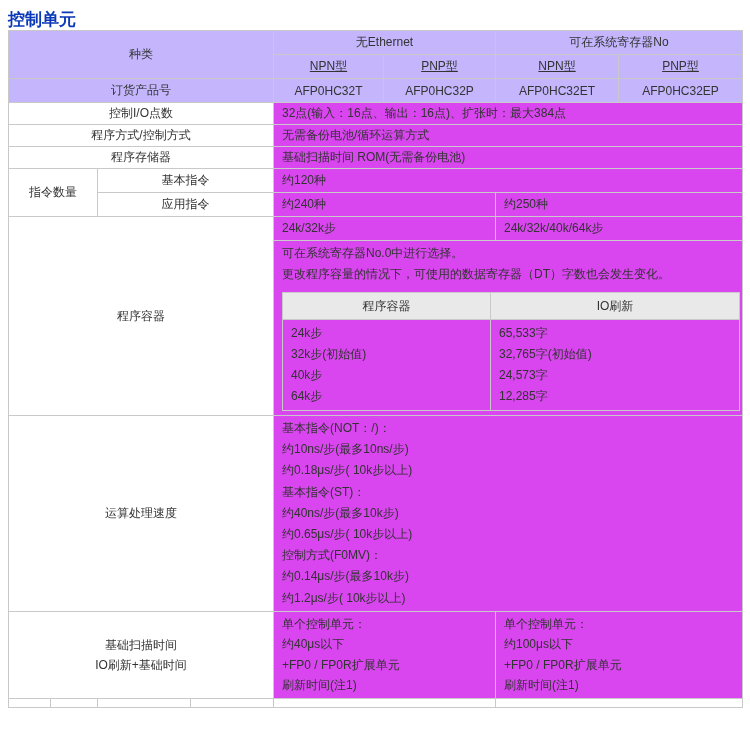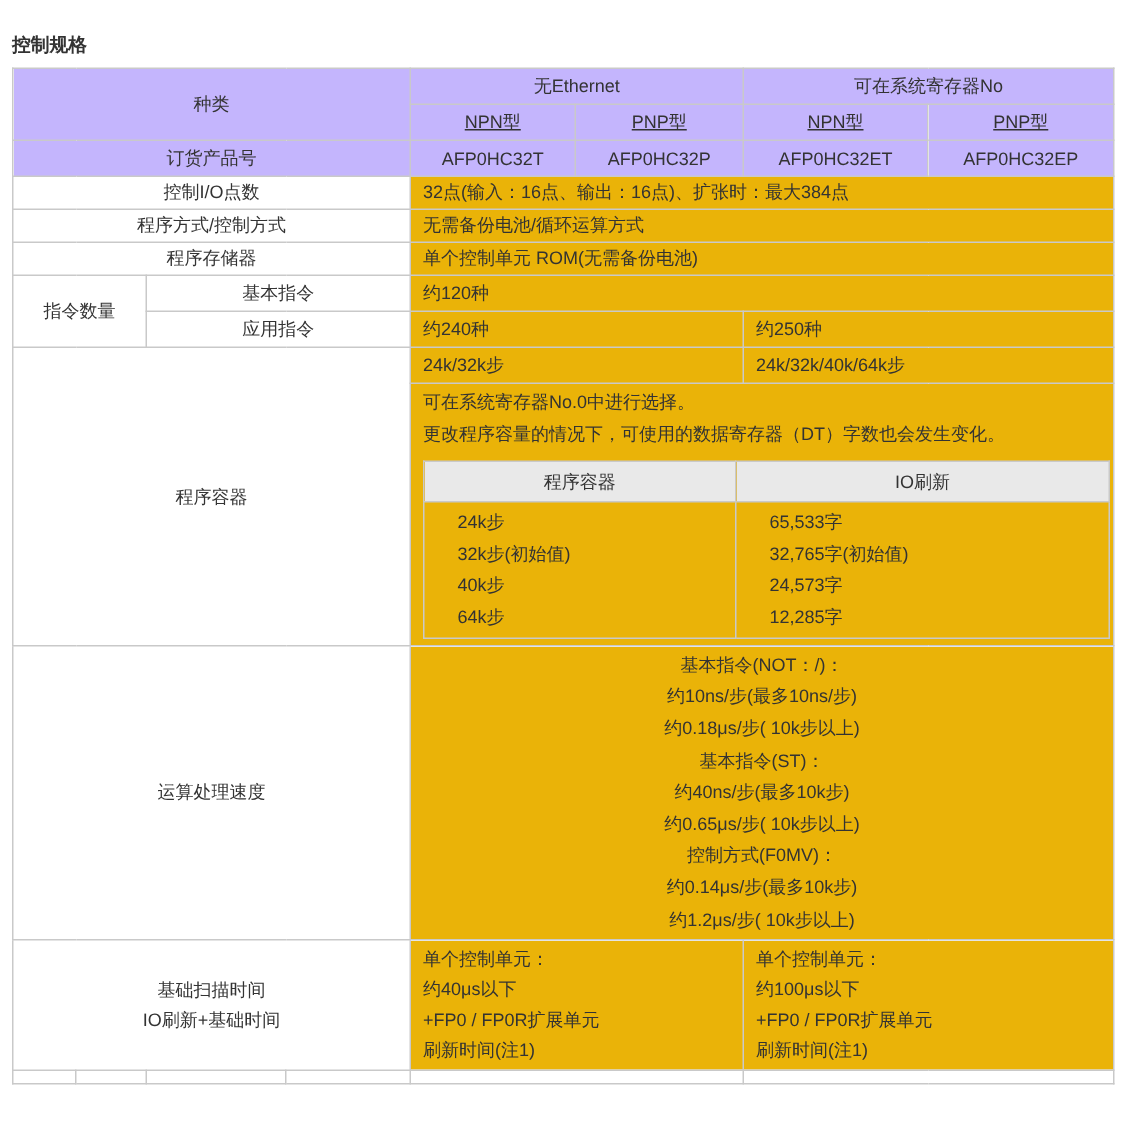--- a/index.html
+++ b/index.html
@@ -19,44 +19,44 @@
   }
   table.spec{
     border-collapse:collapse;table-layout:fixed;width:734px;
   }
   table.spec td{
     border:1px solid #c9c9c9;vertical-align:middle;
     font-size:12px;color:#333333;overflow:hidden;
   }
   td.hdr{background:#c4b5fd;text-align:center;height:21px;}
   td.lab{background:#ffffff;text-align:center;}
-  td.val{background:#eab308;text-align:left;padding:2px 8px;}
+  td.val{background:#d946ef;text-align:left;padding:2px 8px;}
   .type-link{color:#333333;text-decoration:underline;cursor:pointer;}
   .r-mid{height:18px;}
   .r-sm{height:24px;}
   .ln{line-height:21px;white-space:nowrap;}
-  .ln-sp{line-height:21.2px;white-space:nowrap;text-align:center;}
+  .ln-sp{line-height:21.2px;white-space:nowrap;}
   .ln-sc{line-height:20.5px;white-space:nowrap;}
   .lab-ln{line-height:20px;}
   .bigcell{padding:4px 8px 6px 8px;}
   table.inner{
     border-collapse:collapse;table-layout:fixed;width:457px;
     margin:7px 0 2px 0;
   }
   table.inner td{border:1px solid #c9c9c9;}
   td.ih{background:#e9e9e9;text-align:center;height:24px;}
-  td.ib{padding:3px 22px;vertical-align:top;}
+  td.ib{padding:3px 8px;vertical-align:top;}
   td.partial{height:6px;border-bottom:none;}
 </style>
 </head>
 <body>
 
 <div class="page">
 
-  <h2 class="subtitle">控制规格</h2>
+  <h1 class="title">控制单元</h1>
 
   <table class="spec">
     <colgroup>
       <col style="width:42px">
         <col style="width:47px">
         <col style="width:93px">
         <col style="width:83px">
       <col style="width:110px">
         <col style="width:112px">
         <col style="width:123px">
@@ -87,21 +87,21 @@
     <tr class="r-mid">
       <td class="lab" colspan="4">控制I/O点数</td>
       <td class="val" colspan="4">32点(输入：16点、输出：16点)、扩张时：最大384点</td>
     </tr>
     <tr class="r-mid">
       <td class="lab" colspan="4">程序方式/控制方式</td>
       <td class="val" colspan="4">无需备份电池/循环运算方式</td>
     </tr>
     <tr class="r-mid">
       <td class="lab" colspan="4">程序存储器</td>
-      <td class="val" colspan="4">单个控制单元 ROM(无需备份电池)</td>
+      <td class="val" colspan="4">基础扫描时间 ROM(无需备份电池)</td>
     </tr>
 
     <tr class="r-sm">
       <td class="lab" colspan="2" rowspan="2">指令数量</td>
       <td class="lab" colspan="2">基本指令</td>
       <td class="val" colspan="4">约120种</td>
     </tr>
     <tr class="r-sm">
       <td class="lab" colspan="2">应用指令</td>
       <td class="val" colspan="2">约240种</td>

